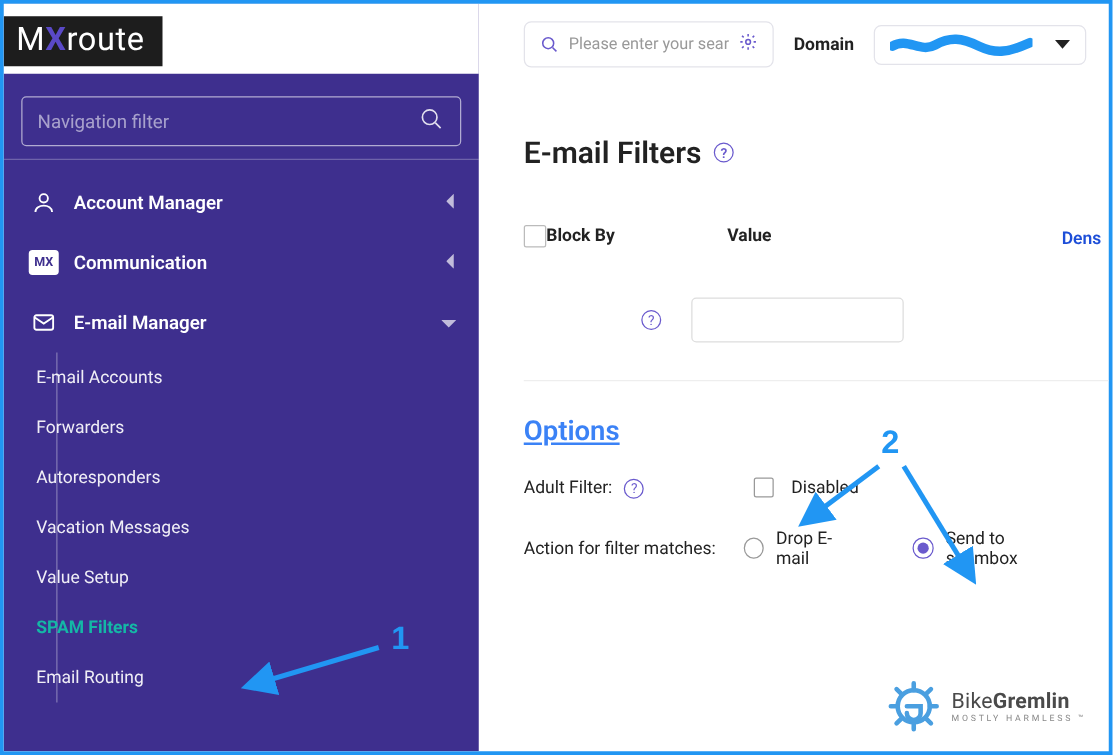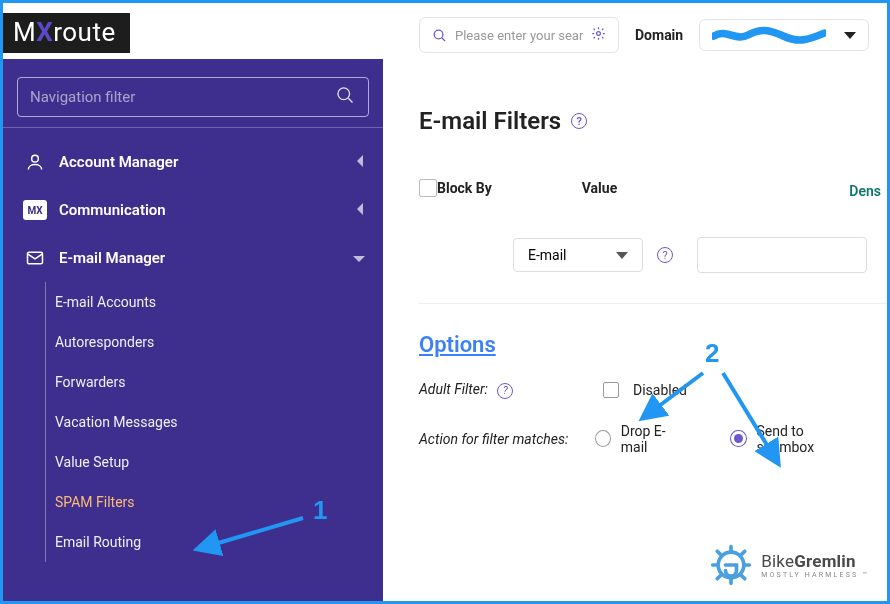--- a/index.html
+++ b/index.html
@@ -71,30 +71,30 @@
     font-weight: 600;
     color: #fff;
   }
   .nav-item .nav-icon { width: 28px; display: flex; justify-content: center; margin-right: 10px; }
   .nav-item .nav-caret { margin-left: auto; opacity: 0.8; }
   .nav-item .mini-badge {
     width: 24px; height: 20px; background: #fff; color: #3e2f8e;
     border-radius: 3px; font-size: 10px; font-weight: 700;
     display: flex; align-items: center; justify-content: center;
   }
-  .sub-list { padding-left: 52px; border-left: 0; }
+  .sub-list { padding-left: 26px; border-left: 0; }
   .sub-item {
     padding: 12px 18px 12px 0;
     font-size: 14px;
     font-weight: 400;
     color: rgba(255,255,255,0.92);
     cursor: pointer;
     position: relative;
   }
-  .sub-item.active { font-weight: 400; color: #fdba74; }
+  .sub-item.active { font-weight: 700; color: #14b8a6; }
   .sub-rail {
     position: absolute;
     left: 42px;
     top: 0; bottom: 0;
     width: 1px; background: rgba(255,255,255,0.35);
   }
   .sub-wrap { position: relative; }
   
   .main {
     flex: 1;
@@ -141,41 +141,41 @@
   h1.page-title {
     font-size: 24px; font-weight: 600; color: #222;
     display: flex; align-items: center; gap: 10px;
     margin-bottom: 34px;
   }
   .help-circle {
     width: 16px; height: 16px; border: 1.5px solid #6a5acd; color: #6a5acd;
     border-radius: 50%; font-size: 11px; display: inline-flex;
     align-items: center; justify-content: center;
   }
-  .dens { position: absolute; right: 6px; top: 180px; font-size: 14px; font-weight: 600; color: #0f766e; }
+  .dens { position: absolute; right: 6px; top: 180px; font-size: 14px; font-weight: 600; color: #1d4ed8; }
   .table-head { display: flex; align-items: center; padding: 10px 0; }
   .chk {
     width: 18px; height: 18px; border: 1.5px solid #bbb; border-radius: 2px;
     background: #fff; cursor: pointer;
   }
   .th { font-size: 14px; font-weight: 700; color: #222; }
   .th.value { margin-left: 90px; }
   .filter-row { display: flex; align-items: center; gap: 14px; padding: 30px 0 30px 94px; border-bottom: 1px solid #eee; }
   .select {
     border: 1px solid #ddd; border-radius: 4px; padding: 8px 14px;
     display: flex; align-items: center; gap: 48px; font-size: 14px;
     min-width: 130px; cursor: pointer;
   }
   .value-input {
     border: 1px solid #ddd; border-radius: 4px; padding: 9px 12px;
     font-size: 14px; width: 170px; margin-left: 10px;
   }
   h2.section { font-size: 22px; font-weight: 600; margin: 28px 0 24px; color: #3b82f6; text-decoration: underline; }
   .opt-row { display: flex; align-items: center; gap: 14px; font-size: 14px; color: #222; margin-bottom: 24px; }
-  .opt-row .label { width: 170px; font-style: italic; }
+  .opt-row .label { width: 170px; }
   .opt-row .chk2 { width: 16px; height: 16px; border: 1.5px solid #999; border-radius: 2px; cursor: pointer; }
   .radio {
     width: 17px; height: 17px; border: 1.5px solid #999; border-radius: 50%;
     display: inline-flex; align-items: center; justify-content: center; cursor: pointer;
   }
   .radio.selected { border-color: #6a5acd; }
   .radio.selected::after { content: ""; width: 9px; height: 9px; background: #6a5acd; border-radius: 50%; }
   .radio-group { display: flex; align-items: center; gap: 10px; margin-right: 28px; }
   
   .anno { position: absolute; pointer-events: none; }
@@ -249,22 +249,22 @@
         <span class="nav-caret">
           <svg width="12" height="8" viewBox="0 0 12 8" fill="#fff">
               <path d="M0 1 L6 7 L12 1 Z" opacity="0.85"></path>
             </svg>
         </span>
       </div>
       <div class="sub-wrap">
         <div class="sub-rail"></div>
         <div class="sub-list">
           <div class="sub-item"><span>E-mail Accounts</span></div>
+          <div class="sub-item"><span>Forwarders</span></div>
           <div class="sub-item"><span>Autoresponders</span></div>
-          <div class="sub-item"><span>Forwarders</span></div>
           <div class="sub-item"><span>Vacation Messages</span></div>
           <div class="sub-item"><span>Value Setup</span></div>
           <div class="sub-item active"><span>SPAM Filters</span></div>
           <div class="sub-item"><span>Email Routing</span></div>
         </div>
       </div>
     </div>
   </aside>
 
   <main class="main">
@@ -300,24 +300,20 @@
 
     <div class="dens">Dens</div>
 
     <div class="table-head">
       <span class="chk"></span>
       <span class="th">Block By</span>
       <span class="th value">Value</span>
     </div>
 
     <div class="filter-row">
-      <div class="select">
-        <span>E-mail</span>
-        <span class="caret-down" style="border-top-color:#555"></span>
-      </div>
       <span class="help-circle">?</span>
       <input class="value-input" style="">
     </div>
 
     <h2 class="section">Options</h2>
 
     <div class="opt-row">
       <span class="label">
         <span>Adult Filter:</span>
         <span class="help-circle" style="margin-left:6px">?</span>

